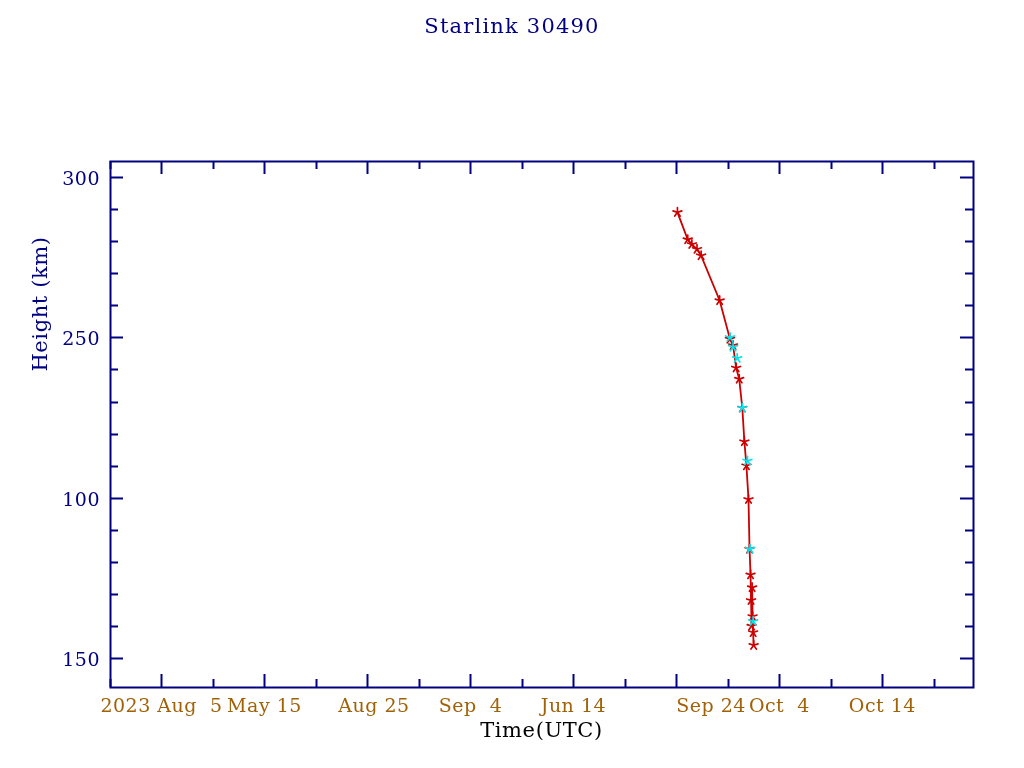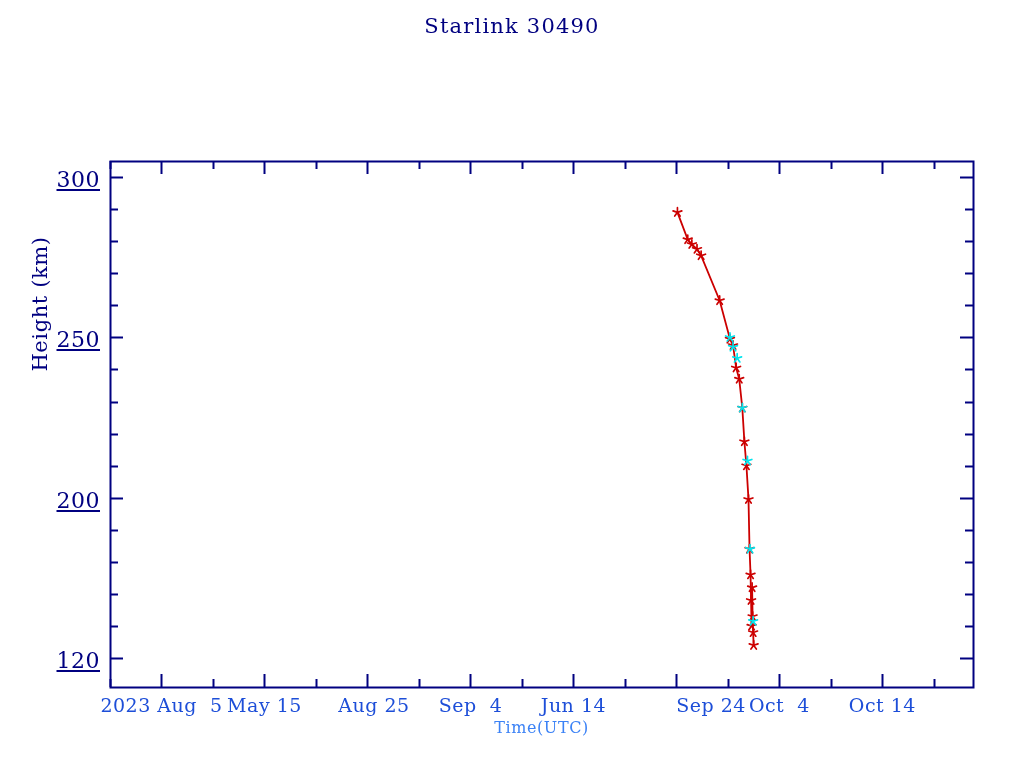--- a/index.html
+++ b/index.html
@@ -43,50 +43,49 @@
     transform: rotate(-90deg);
     transform-origin: center center;
     white-space: pre;
   }
   .xlabel {
     position: absolute;
     left: 110px;
     top: 718px;
     width: 863px;
     text-align: center;
-    color: #3b82f6;
-    font-family: "DejaVu Serif", serif;
-    font-size: 16px;
+    color: #000000;
+    font-family: "DejaVu Serif", serif;
+    font-size: 21px;
     letter-spacing: 0.6px;
     white-space: pre;
   }
   .ytick-label {
     position: absolute;
     right: 0;
     width: 60px;
     text-align: right;
     color: #000080;
     font-family: "DejaVu Serif", serif;
-    font-size: 22px;
+    font-size: 19px;
     letter-spacing: 0.5px;
     white-space: pre;
-    text-decoration: underline;
   }
   .ytick-wrap {
     position: absolute;
     left: 36px;
     width: 64px;
     height: 0;
   }
   .xtick-label {
     position: absolute;
     top: 694px;
     width: 160px;
     text-align: center;
-    color: #1d4ed8;
+    color: #a16207;
     font-family: "DejaVu Serif", serif;
     font-size: 19px;
     letter-spacing: 0.5px;
     white-space: pre;
   }
   svg {
     position: absolute;
     left: 0;
     top: 0;
   }
@@ -97,24 +96,24 @@
 <div id="chart-root">
 
   <div class="title">Starlink 30490</div>
 
   <div class="ylabel">Height (km)</div>
 
   <div class="xlabel">Time(UTC)</div>
 
   <div id="ytick-labels">
       <div class="ytick-wrap" style="top: 648.134px;">
-        <div class="ytick-label">120</div>
+        <div class="ytick-label">150</div>
       </div>
       <div class="ytick-wrap" style="top: 487.768px;">
-        <div class="ytick-label">200</div>
+        <div class="ytick-label">100</div>
       </div>
       <div class="ytick-wrap" style="top: 327.402px;">
         <div class="ytick-label">250</div>
       </div>
       <div class="ytick-wrap" style="top: 167.037px;">
         <div class="ytick-label">300</div>
       </div>
     </div>
   <div id="xtick-labels">
       <div class="xtick-label" style="left: 81.4916px;">2023 Aug  5</div>

